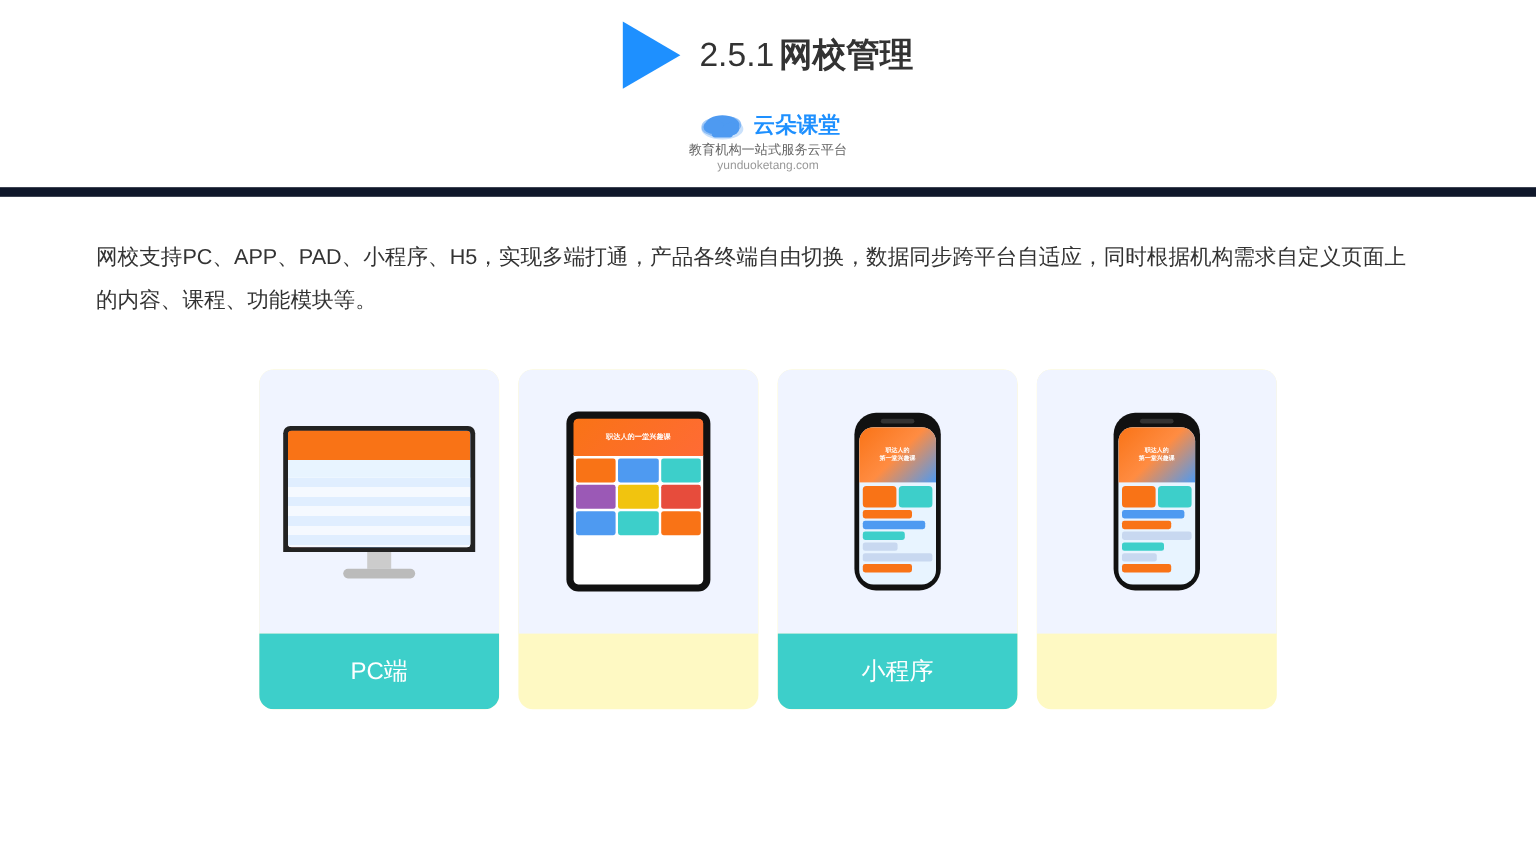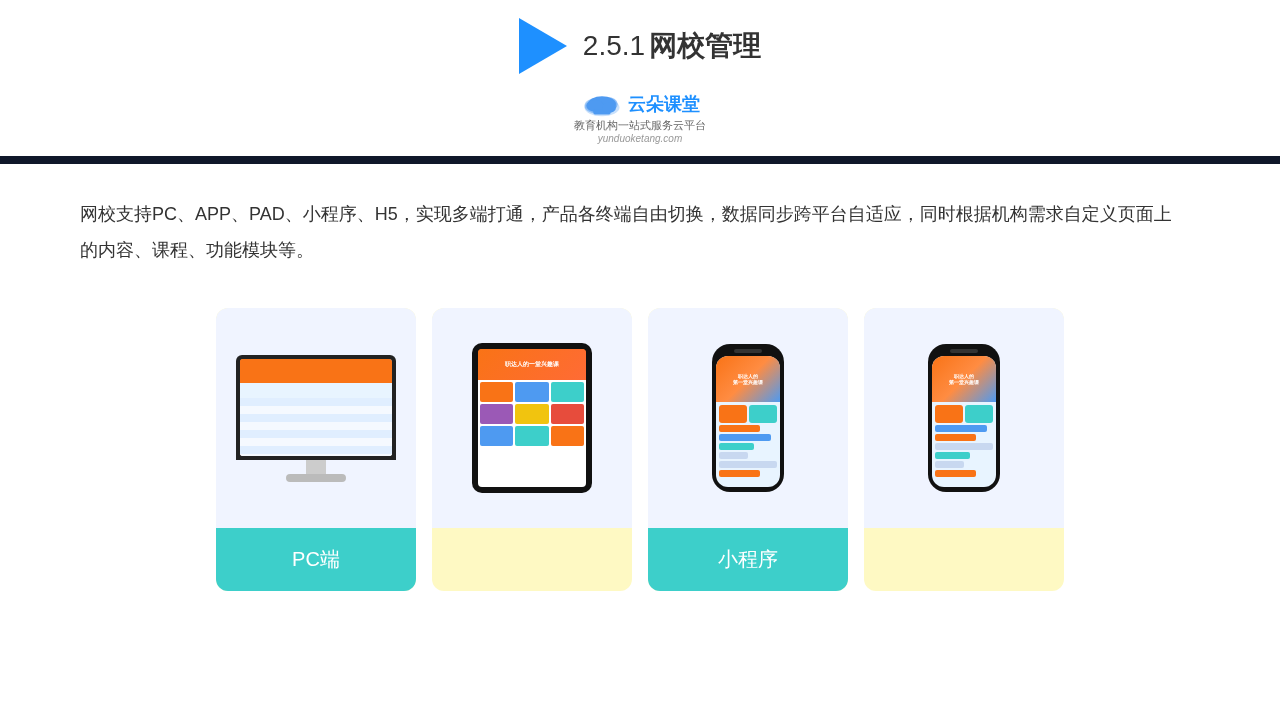--- a/index.html
+++ b/index.html
@@ -65,21 +65,20 @@
     }
     .brand-sub {
       font-size: 11px;
       color: #666;
       text-align: center;
       line-height: 1.4;
     }
     .brand-url {
       font-size: 10px;
       color: #999;
-      font-style: italic;
     }
 
     
     .description {
       padding: 32px 100px 0 80px;
       font-size: 18px;
       color: #333;
       line-height: 2;
     }
 

